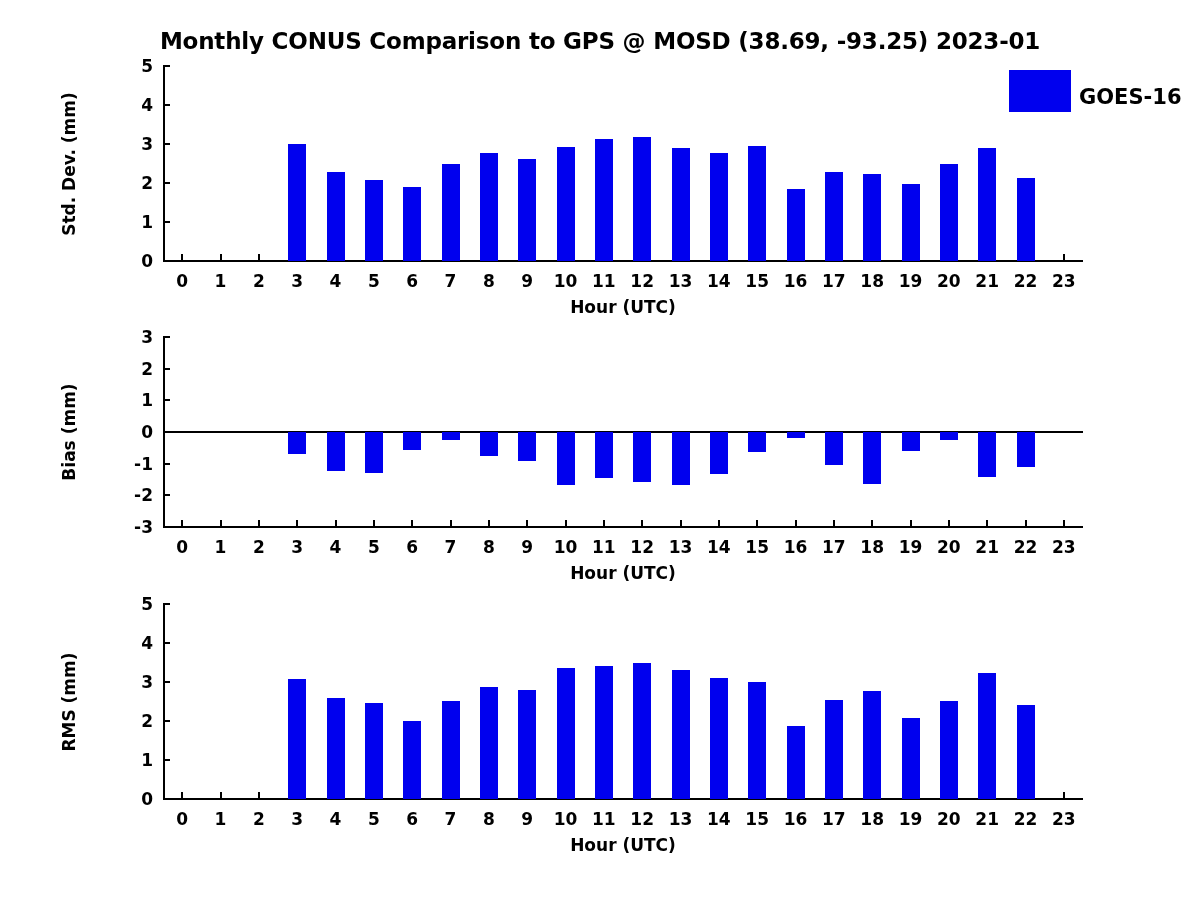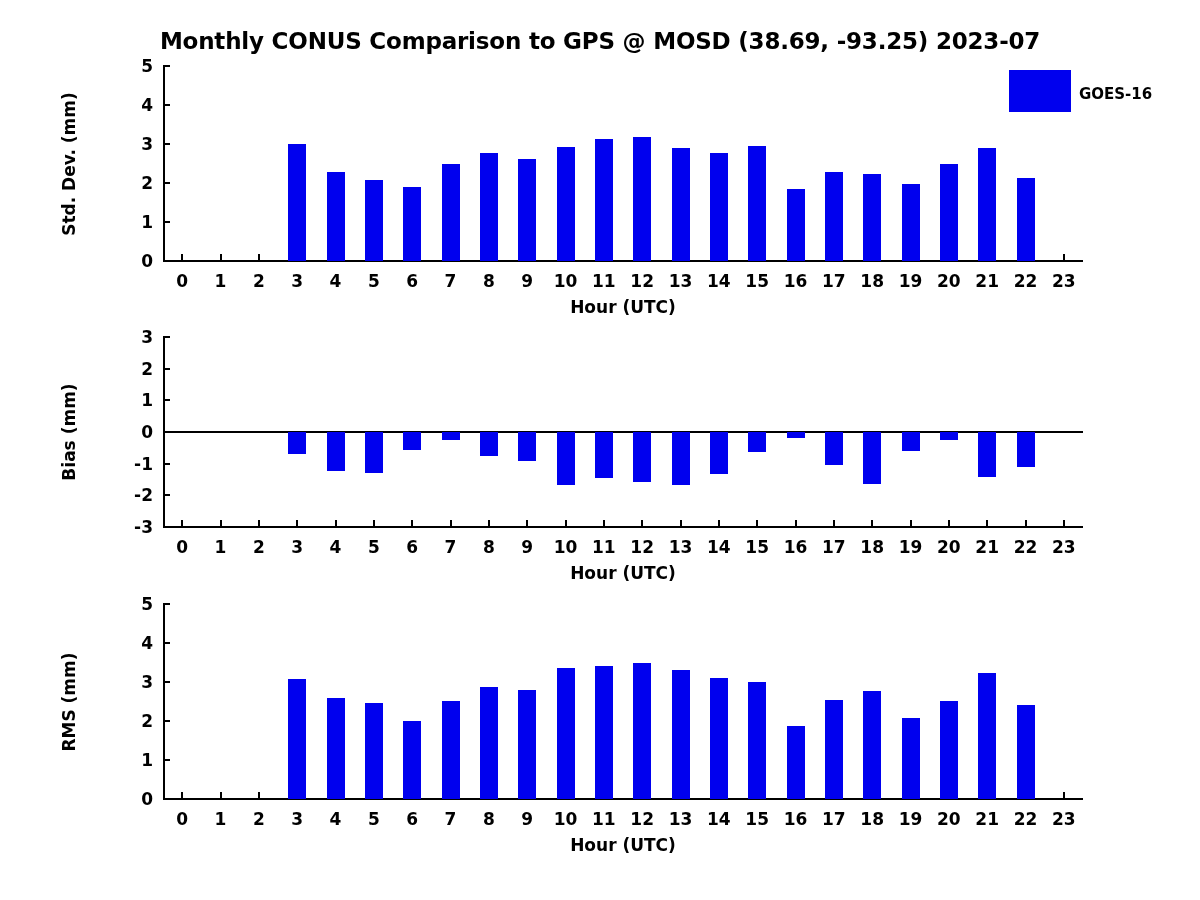--- a/index.html
+++ b/index.html
@@ -100,30 +100,30 @@
     background: #000;
     left: 0;
     width: 100%;
   }
   .legend-swatch {
     position: absolute;
     background: #0000ee;
   }
   .legend-label {
     position: absolute;
-    font-size: 15px;
+    font-size: 21px;
     font-weight: bold;
     white-space: nowrap;
   }
 </style>
 </head>
 <body>
 
 <div id="root">
-  <div class="title">Monthly CONUS Comparison to GPS @ MOSD (38.69, -93.25) 2023-07</div>
+  <div class="title">Monthly CONUS Comparison to GPS @ MOSD (38.69, -93.25) 2023-01</div>
   <div id="panels">
       <div class="panel" style="top: 0px;">
         <div class="plot" style="left: 163px; top: 66px; width: 920px; height: 195px;">
           <div class="axis-line" style="left: 0px; width: 920px; height: 2px; top: 194px;"></div>
           <div class="axis-line" style="left: 0px; top: 0px; width: 2px; height: 195px;"></div>
           <div class="ytick-mark" style="left: 0px; top: 195px;"></div>
           <div class="ytick-label" style="top: 195px; right: 930px; width: 60px;">0</div>
           <div class="ytick-mark" style="left: 0px; top: 156px;"></div>
           <div class="ytick-label" style="top: 156px; right: 930px; width: 60px;">1</div>
           <div class="ytick-mark" style="left: 0px; top: 117px;"></div>

